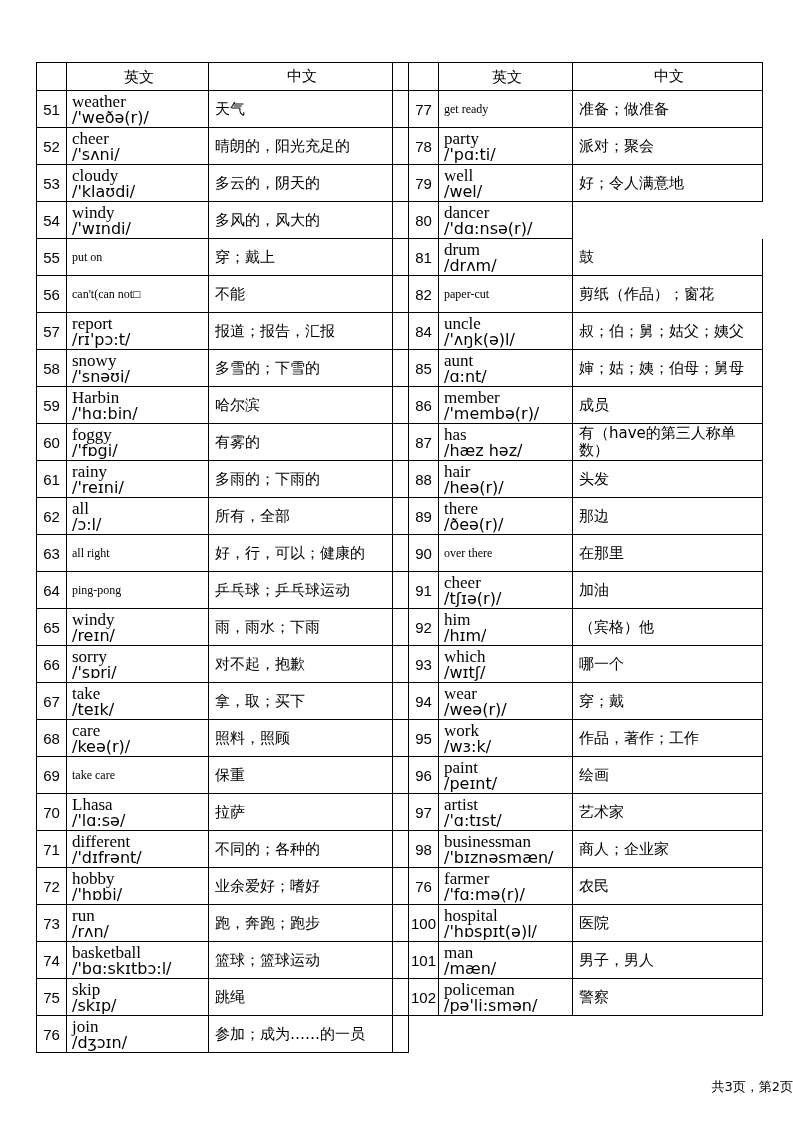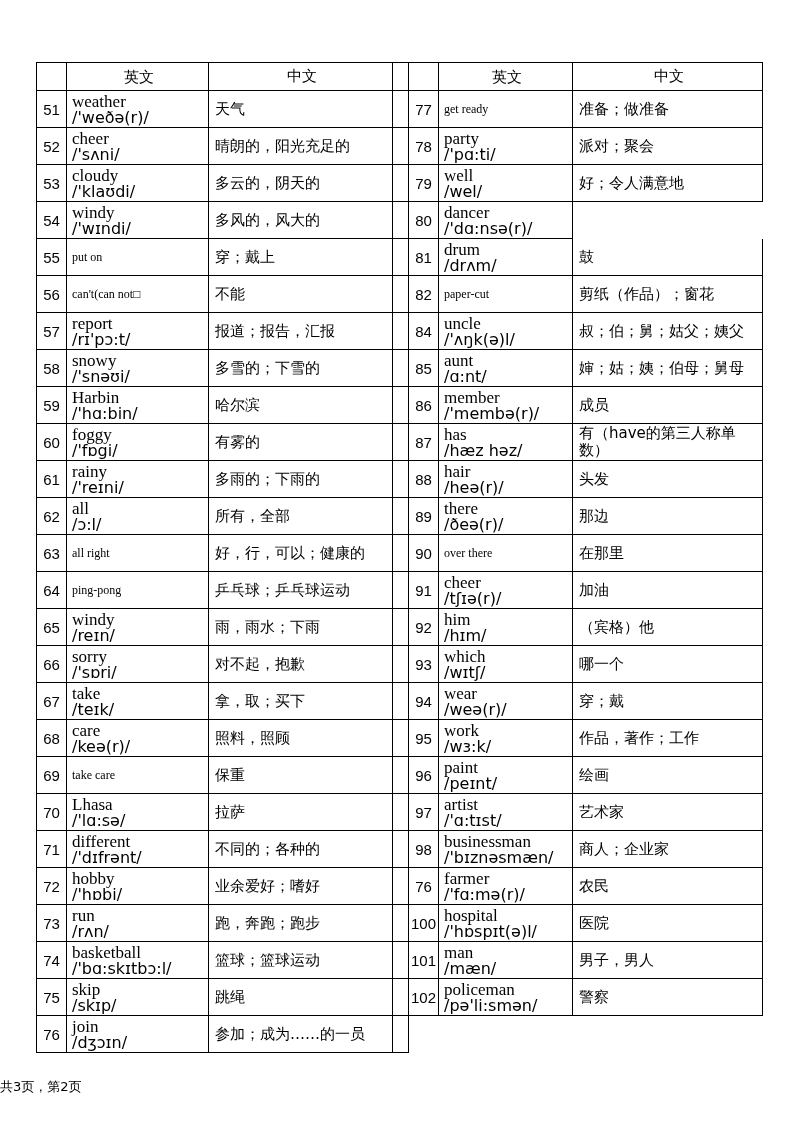--- a/index.html
+++ b/index.html
@@ -42,21 +42,21 @@
     font-family:"DejaVu Sans", sans-serif; white-space:nowrap;
   }
   .eng.phrase { display:flex; align-items:center; padding-top:0; }
   .eng.phrase .word { font-size:12px; }
   .hcell {
     display:flex; align-items:center; justify-content:center;
     font-size:15px; font-family:"DejaVu Sans", sans-serif;
   }
   .footer {
     position:absolute; left:0; top:1078px; width:100%;
-    text-align:left; font-size:13px;
+    text-align:right; font-size:13px;
     font-family:"DejaVu Sans", sans-serif;
   }
 </style>
 </head>
 <body>
 
 <div class="table-wrap">
   <div class="half left">
     <div class="row header-row">
       <div class="cell num hcell"></div>

